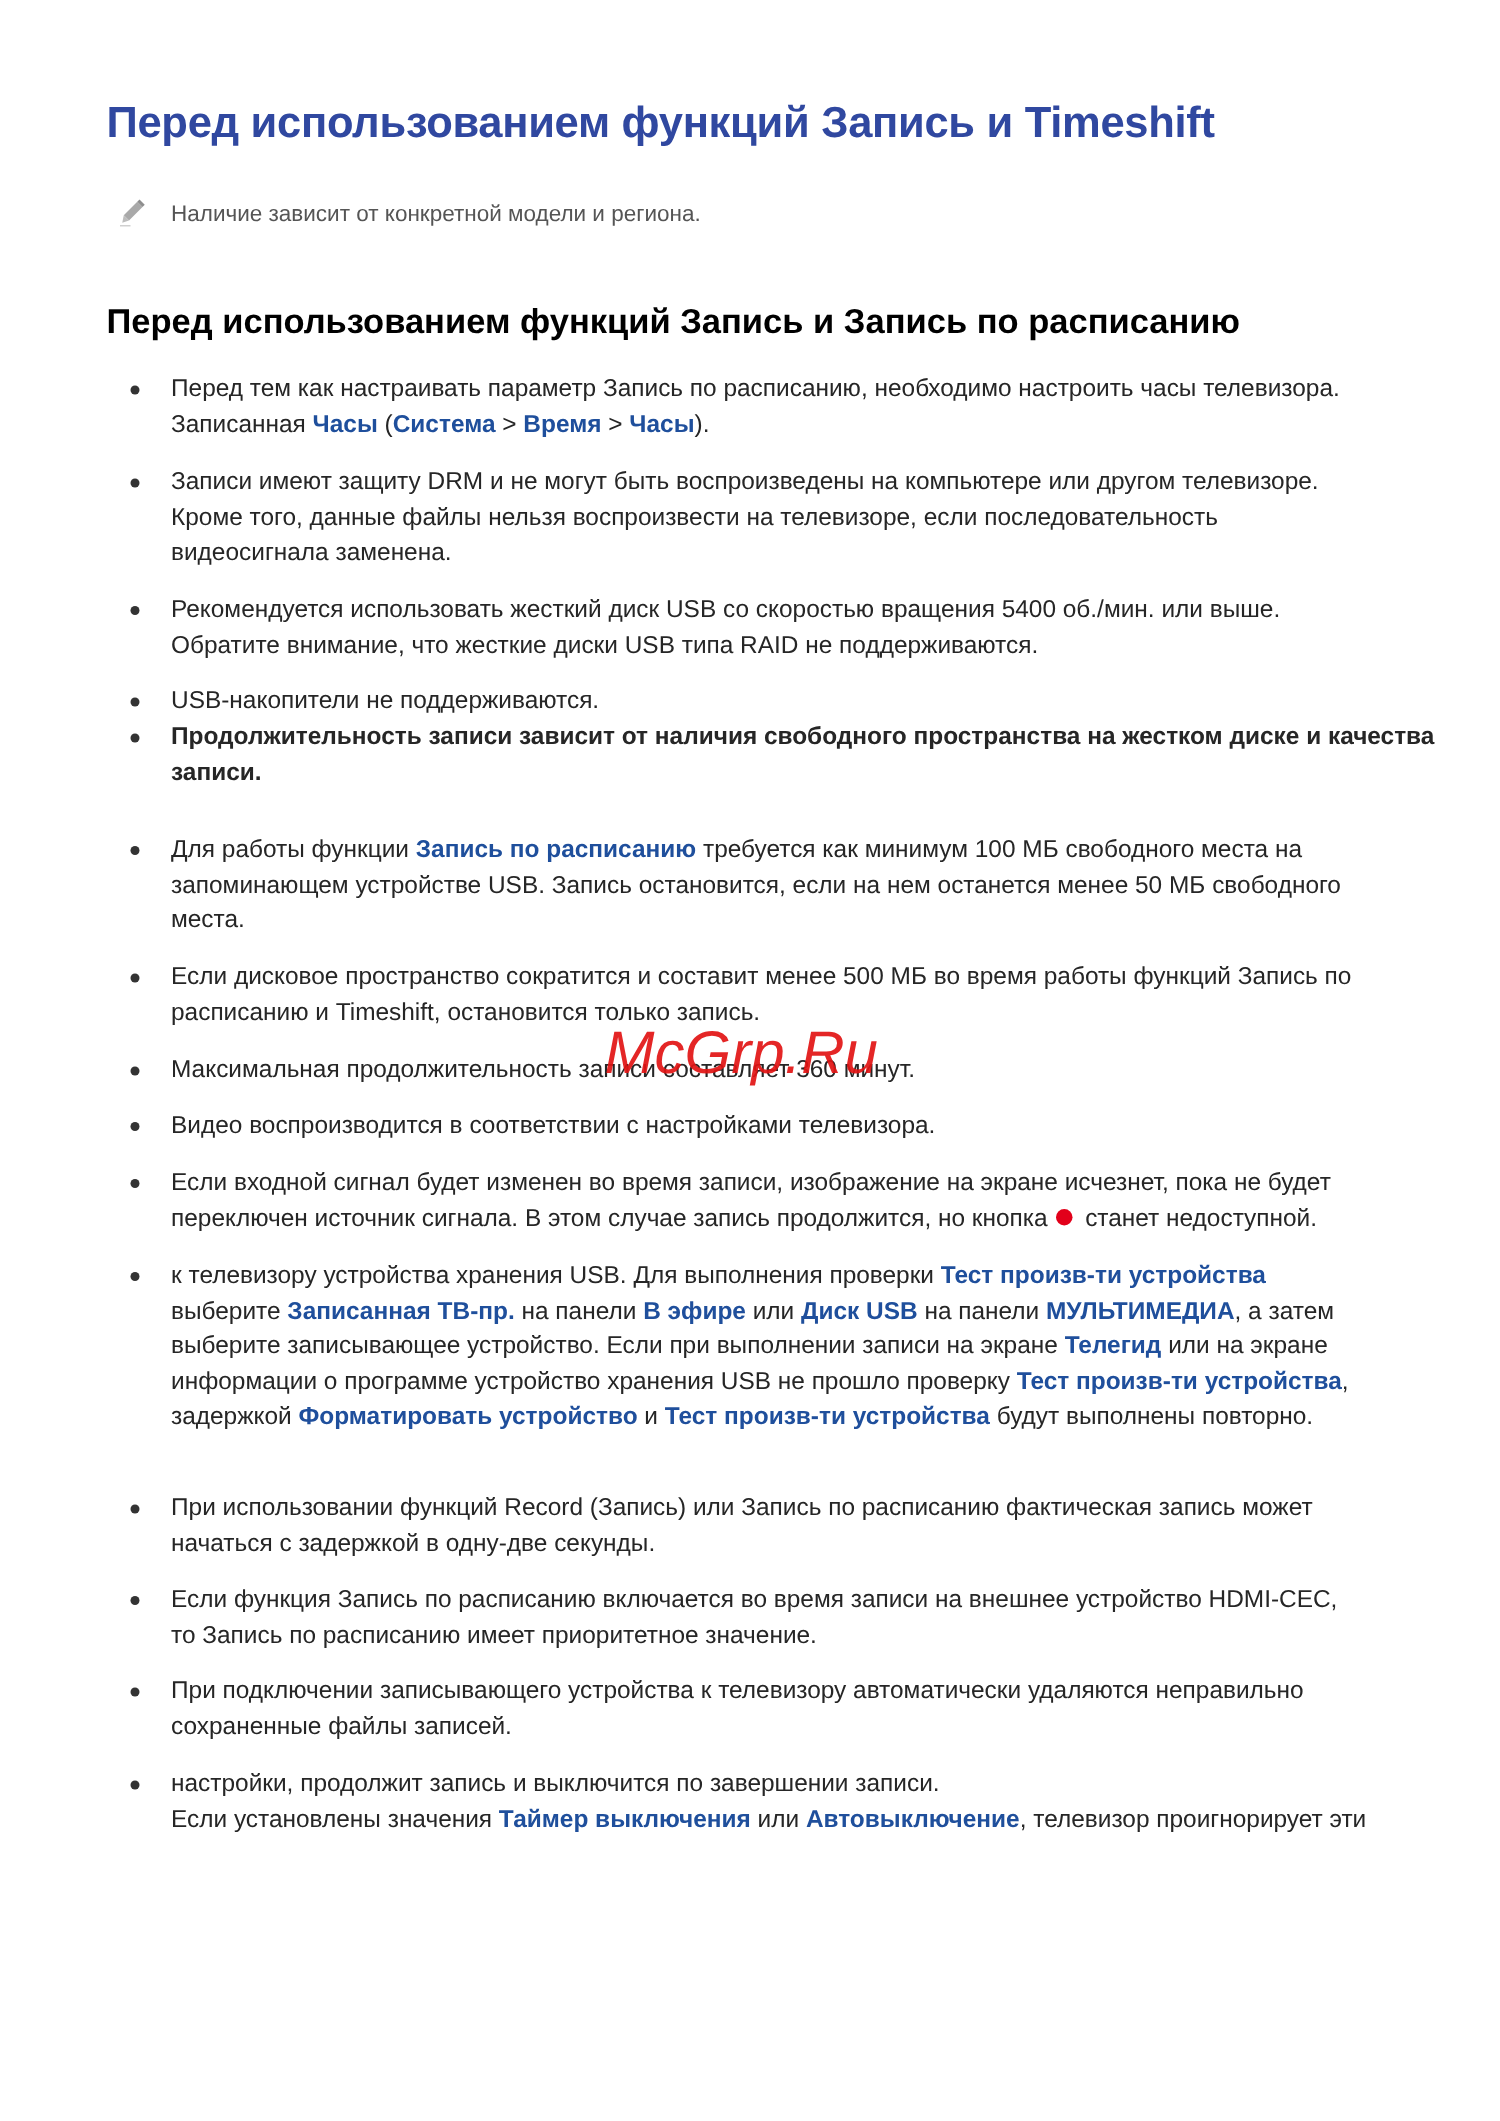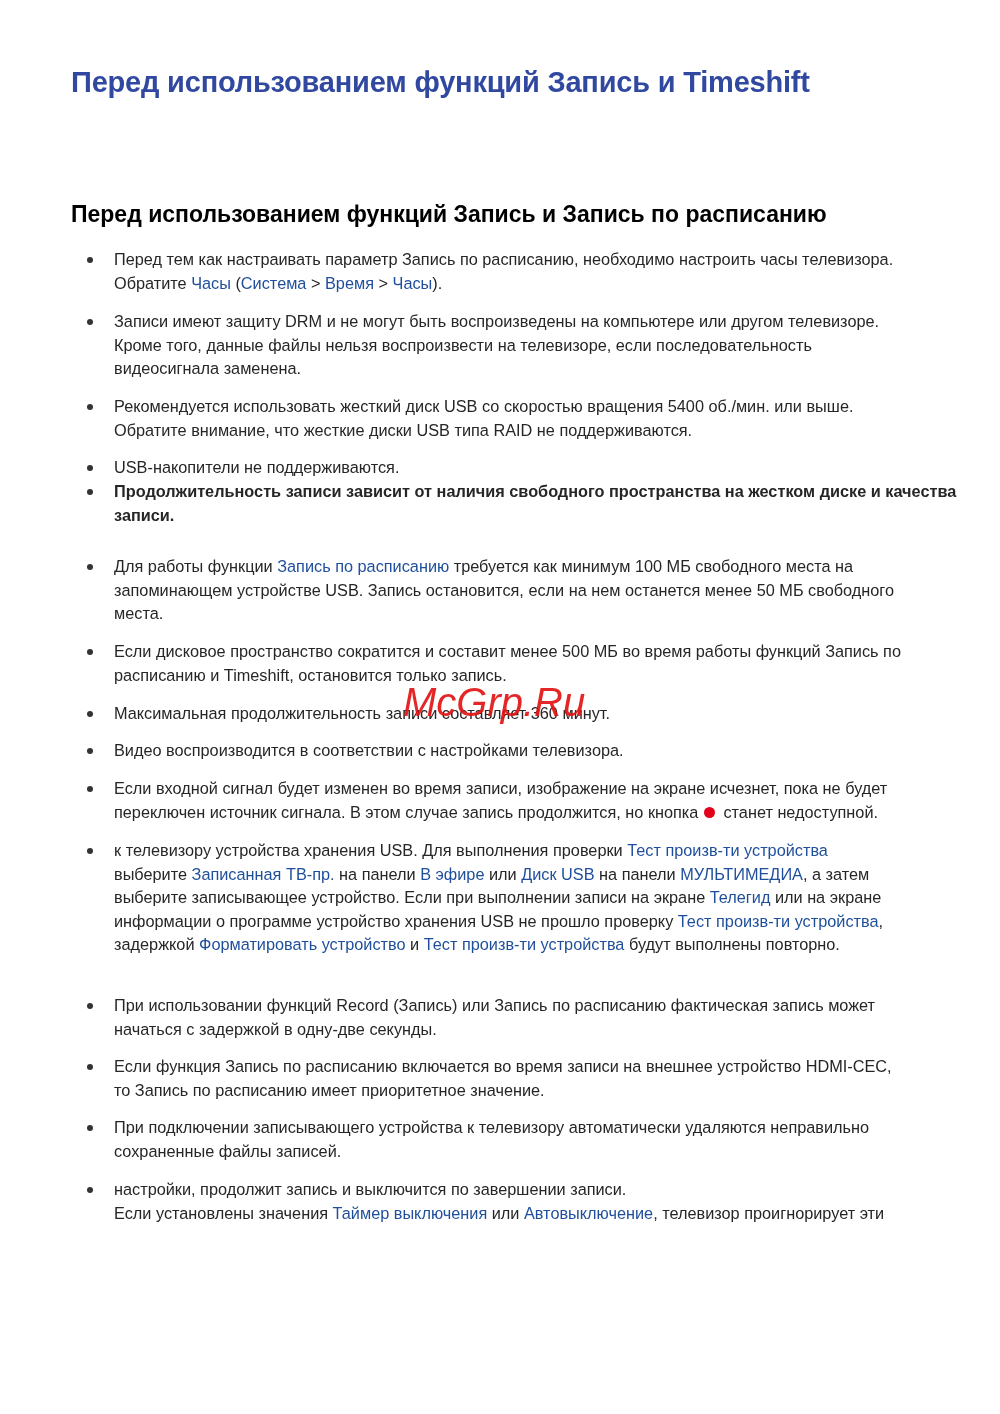--- a/index.html
+++ b/index.html
@@ -83,21 +83,21 @@
       left: -27px;
       top: 9px;
       width: 6px;
       height: 6px;
       border-radius: 50%;
       background: #333333;
     }
     .bullet .line { display: block; white-space: nowrap; }
     .link {
       color: #1f4f9c;
-      font-weight: normal;
+      font-weight: bold;
     }
     .rec-dot {
       display: inline-block;
       width: 11px;
       height: 11px;
       border-radius: 50%;
       background: #e2001a;
       vertical-align: middle;
       margin: 0 8px 0 6px;
       position: relative;
@@ -115,27 +115,38 @@
       letter-spacing: 0px;
     }
   </style>
 </head>
 <body>
 
 <div class="page">
 
   <h1 class="h1">Перед использованием функций Запись и Timeshift</h1>
 
+  <div class="note">
+    <span class="note-icon">
+      <svg width="20" height="20" viewBox="0 0 20 20">
+        <path d="M13.5 2.5 L17 6 L8 15 L4.5 11.5 Z" fill="#a9a9a9"></path>
+        <path d="M4.5 11.5 L8 15 L3.5 16.5 Z" fill="#bdbdbd"></path>
+        <path d="M13.5 2.5 L15 1 L18.5 4.5 L17 6 Z" fill="#8e8e8e"></path>
+        <line x1="2" y1="18.5" x2="9" y2="18.5" stroke="#d0d0d0" stroke-width="1"></line>
+      </svg>
+    </span>
+    <span class="note-text">Наличие зависит от конкретной модели и региона.</span>
+  </div>
 
   <h2 class="h2">Перед использованием функций Запись и Запись по расписанию</h2>
 
   <ul class="bullets" id="bullet-list">
       <li class="bullet" style="top: 248px;">
         <span class="line"><span>Перед тем как настраивать параметр Запись по расписанию, необходимо настроить часы телевизора.</span></span>
-        <span class="line"><span>Обратите </span><span class="link">Часы</span><span> (</span><span class="link">Система</span><span> &gt; </span><span class="link">Время</span><span> &gt; </span><span class="link">Часы</span><span>).</span></span>
+        <span class="line"><span>Записанная </span><span class="link">Часы</span><span> (</span><span class="link">Система</span><span> &gt; </span><span class="link">Время</span><span> &gt; </span><span class="link">Часы</span><span>).</span></span>
       </li>
       <li class="bullet" style="top: 310px;">
         <span class="line"><span>Записи имеют защиту DRM и не могут быть воспроизведены на компьютере или другом телевизоре.</span></span>
         <span class="line"><span>Кроме того, данные файлы нельзя воспроизвести на телевизоре, если последовательность</span></span>
         <span class="line"><span>видеосигнала заменена.</span></span>
       </li>
       <li class="bullet" style="top: 395px;">
         <span class="line"><span>Рекомендуется использовать жесткий диск USB со скоростью вращения 5400 об./мин. или выше.</span></span>
         <span class="line"><span>Обратите внимание, что жесткие диски USB типа RAID не поддерживаются.</span></span>
       </li>

